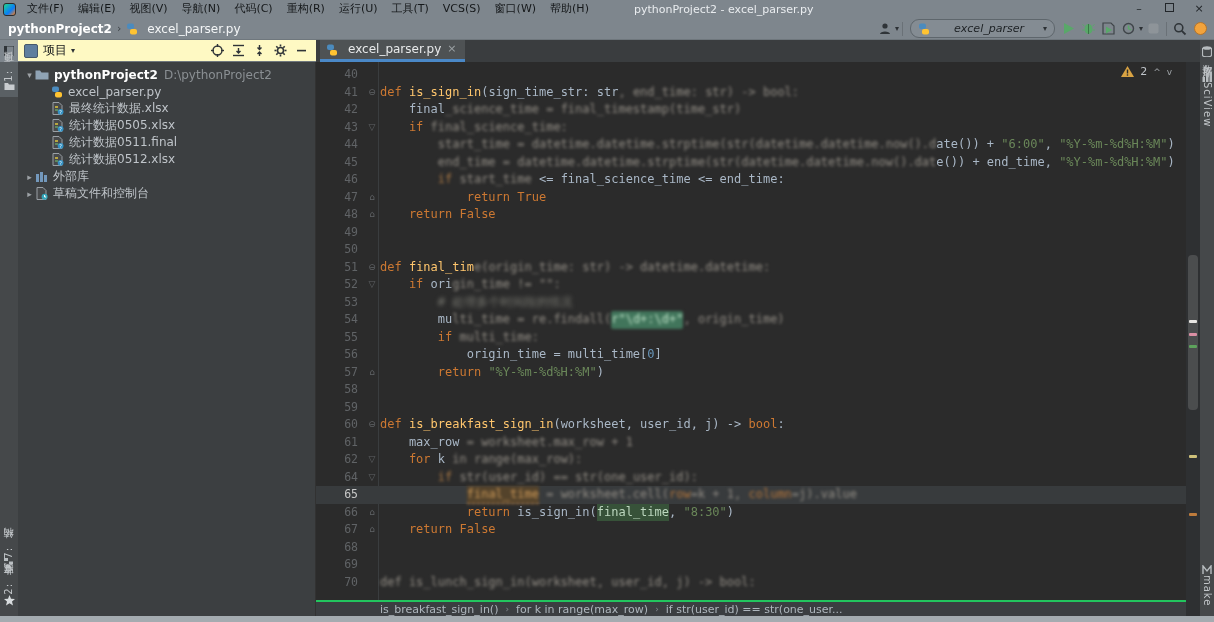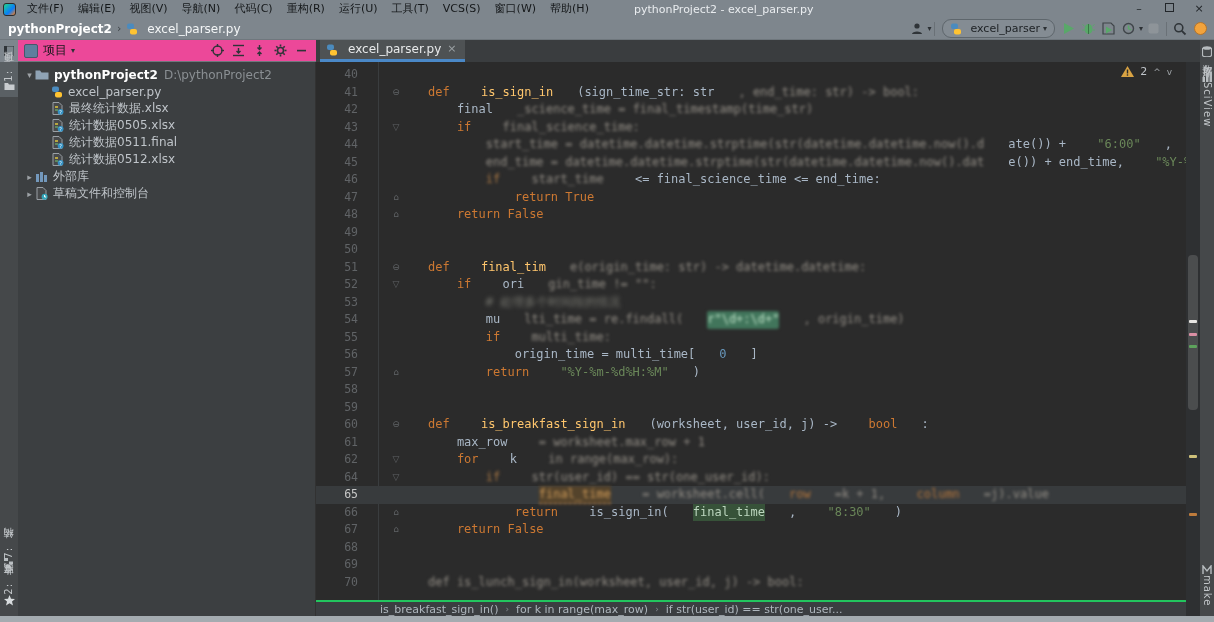--- a/index.html
+++ b/index.html
@@ -21,26 +21,26 @@
 
   
   .navbar{left:0;top:18px;width:1214px;height:22px;background:#7E868D;display:flex;align-items:center;border-bottom:1px solid #6F777D;box-sizing:border-box;}
   .crumb-proj{color:#FFFFFF;font-weight:bold;font-size:12px;margin-left:8px;}
   .crumb-sep{color:#3d4347;margin:0 5px;font-size:11px;}
   .crumb-file{color:#F4F6F7;font-size:12px;margin-left:4px;}
   .nav-right{margin-left:auto;display:flex;align-items:center;height:22px;padding-right:4px;}
   .tool-ic{display:flex;align-items:center;justify-content:center;width:20px;height:18px;}
   .tool-sep{width:1px;height:14px;background:#6A7177;margin:0 3px;}
   .runcombo{display:flex;align-items:center;height:17px;border:1px solid #5E666C;border-radius:9px;padding:0 7px;margin:0 4px;background:#848C93;}
-  .runcombo .lbl{color:#1d2124;font-size:11px;margin:0 3px;}
+  .runcombo .lbl{color:#1d2124;font-size:11px;margin:0 19px;font-style:italic;}
   .dd{color:#2c3135;font-size:8px;}
 
   
   .strip-corner{left:0;top:40px;width:18px;height:22px;background:#7E868D;display:flex;align-items:center;justify-content:center;}
-  .panel-header{left:18px;top:40px;width:298px;height:22px;background:#ec4899;display:flex;align-items:center;border-bottom:1px solid #6F777D;box-sizing:border-box;}
+  .panel-header{left:18px;top:40px;width:298px;height:22px;background:#fef9c3;display:flex;align-items:center;border-bottom:1px solid #6F777D;box-sizing:border-box;}
   .panel-header .ph-ic{width:12px;height:12px;background:#5F7E9E;border:1px solid #46586b;border-radius:2px;margin:0 5px 0 6px;}
   .panel-header .ph-lbl{color:#15181a;font-size:12px;}
   .panel-header .ph-dd{color:#2c3135;font-size:8px;margin-left:4px;}
   .ph-icons{margin-left:auto;display:flex;align-items:center;gap:8px;padding-right:8px;}
   .tabstrip{left:316px;top:40px;width:884px;height:22px;background:#3A3D3F;display:flex;align-items:flex-end;}
   .tab{height:22px;background:#4E5254;display:flex;align-items:center;padding:0 8px 0 6px;box-sizing:border-box;border-bottom:3px solid #4A88C7;margin-left:4px;}
   .tab .t-lbl{color:#E8EAEB;font-size:12px;margin:0 6px 2px 5px;}
   .tab .t-x{color:#9aa0a3;font-size:11px;margin-bottom:2px;}
 
   
@@ -58,21 +58,21 @@
   .tree-row{display:flex;align-items:center;height:17px;white-space:nowrap;cursor:default;}
   .tree-arrow{width:11px;color:#9DA2A6;font-size:9px;text-align:center;flex:none;}
   .tree-ic{flex:none;margin-right:5px;display:flex;align-items:center;}
   .tree-lbl{color:#BFC4C9;font-size:12px;}
   .tree-lbl.bold{color:#FFFFFF;font-weight:bold;}
   .tree-path{color:#8A8F93;font-size:12px;margin-left:6px;}
 
   
   .editor{left:316px;top:62px;width:870px;height:538px;background:#2B2B2B;overflow:hidden;}
   .code-area{position:absolute;left:0;top:4px;width:870px;}
-  .code-line{display:flex;height:17.5px;line-height:17.5px;font-family:"DejaVu Sans Mono","Liberation Mono",monospace;font-size:12px;white-space:pre;gap:24px;}
+  .code-line{display:flex;height:17.5px;line-height:17.5px;font-family:"DejaVu Sans Mono","Liberation Mono",monospace;font-size:12px;white-space:pre;}
   .code-line.current{background:#383B3D;}
   .gut-num{width:42px;flex:none;text-align:right;color:#606366;font-size:11.5px;padding-right:6px;}
   .code-line.current .gut-num{color:#C8C8C8;}
   .gut-fold{width:16px;flex:none;color:#606366;font-size:9px;text-align:center;font-family:"DejaVu Sans",sans-serif;}
   .gut-border{position:absolute;left:62px;top:0;width:1px;height:538px;background:#3A3D3F;}
   .seg-kw{color:#CC7832;}
   .seg-fn{color:#FFC66D;}
   .seg-txt{color:#A9B7C6;}
   .seg-str{color:#6A8759;}
   .seg-num{color:#6897BB;}

